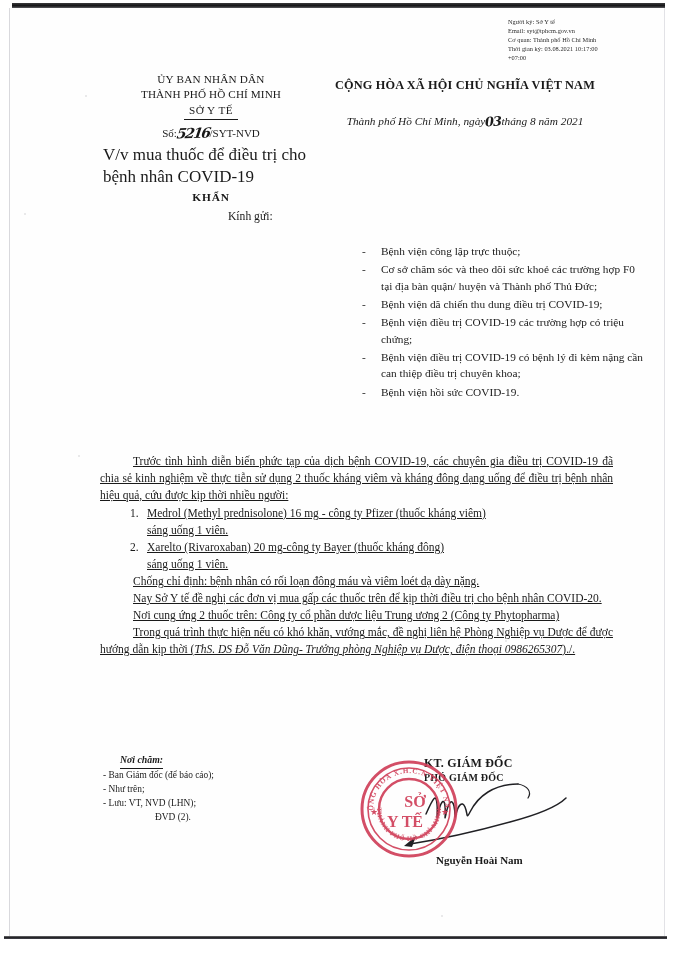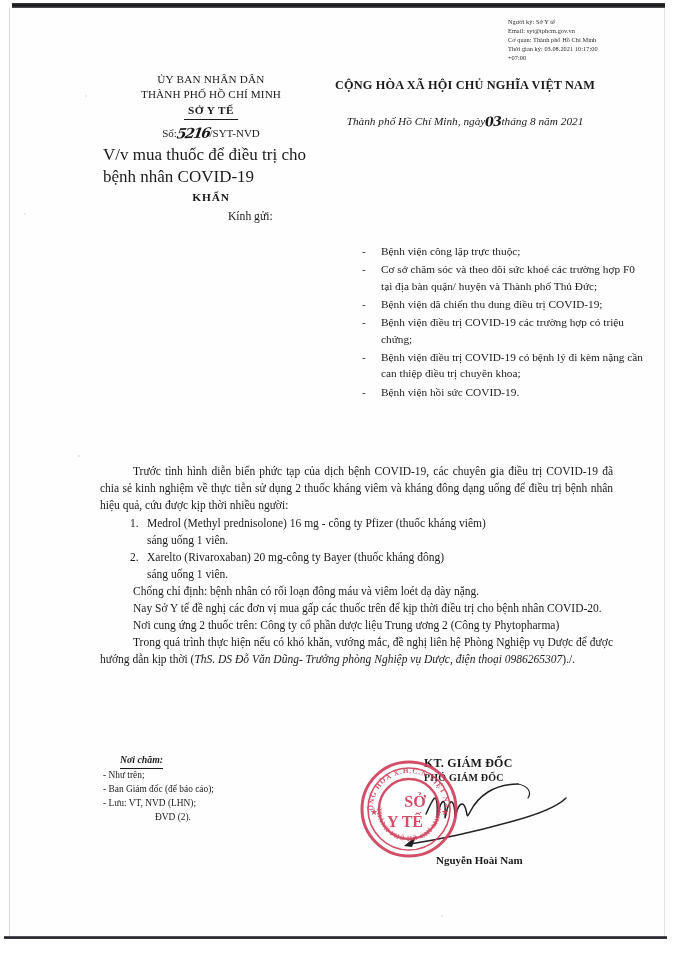--- a/index.html
+++ b/index.html
@@ -79,21 +79,21 @@
     left: 100px;
     top: 0;
     width: 222px;
     text-align: center;
     font-size: 11.2px;
     line-height: 1.34;
   }
   .hdr-left .l1 { letter-spacing: 0.2px; }
   .hdr-left .l2 { letter-spacing: 0.1px; }
   .hdr-left .dept {
-    font-weight: bold;
+    font-weight: normal;
     letter-spacing: 0.5px;
     margin-top: 1px;
     display: inline-block;
     position: relative;
   }
   .hdr-left .dept::after {
     content: "";
     position: absolute;
     left: 50%;
     transform: translateX(-50%);
@@ -206,25 +206,26 @@
     content: "-";
     position: absolute;
     left: 4px;
     top: 0;
   }
 
   
   .body-text {
     position: absolute;
     left: 100px;
-    top: 463px;
+    top: 453px;
     width: 513px;
     font-size: 11.5px;
     line-height: 1.48;
     text-align: justify;
+    text-decoration: underline;
   }
   .body-text p {
     margin: 0;
     text-indent: 33px;
   }
   .drug-list {
     margin: 1px 0 0 0;
     padding: 0;
     counter-reset: drug;
   }
@@ -405,22 +406,22 @@
 
     <p class="para">Chống chỉ định: bệnh nhân có rối loạn đông máu và viêm loét dạ dày nặng.</p>
     <p class="para">Nay Sở Y tế  đề nghị các đơn vị mua gấp các thuốc trên để kịp thời điều trị cho bệnh nhân COVID-20.</p>
     <p class="para">Nơi cung ứng 2 thuốc trên: Công ty cổ phần dược liệu Trung ương 2 (Công ty Phytopharma)</p>
     <p class="para"><span>Trong quá trình thực hiện nếu có khó khăn, vướng mắc, đề nghị liên hệ Phòng Nghiệp vụ Dược để được hướng dẫn kịp thời (</span><span class="italic">ThS. DS Đỗ Văn Dũng- Trưởng phòng Nghiệp vụ Dược, điện thoại 0986265307</span><span>)./.</span></p>
   </div>
 
   <div class="noinhan">
     <div><span class="title">Nơi chăm:</span></div>
     <ul>
+      <li>- Ban Giám đốc (để báo cáo);</li>
       <li>- Như trên;</li>
-      <li>- Ban Giám đốc (để báo cáo);</li>
       <li>- Lưu: VT, NVD (LHN);</li>
       <li class="indented">ĐVD (2).</li>
     </ul>
   </div>
 
   <div class="signblock">
     <div class="role1">KT. GIÁM ĐỐC</div>
     <div class="role2">PHÓ GIÁM ĐỐC</div>
     <div class="signer">Nguyễn Hoài Nam</div>
   </div>

